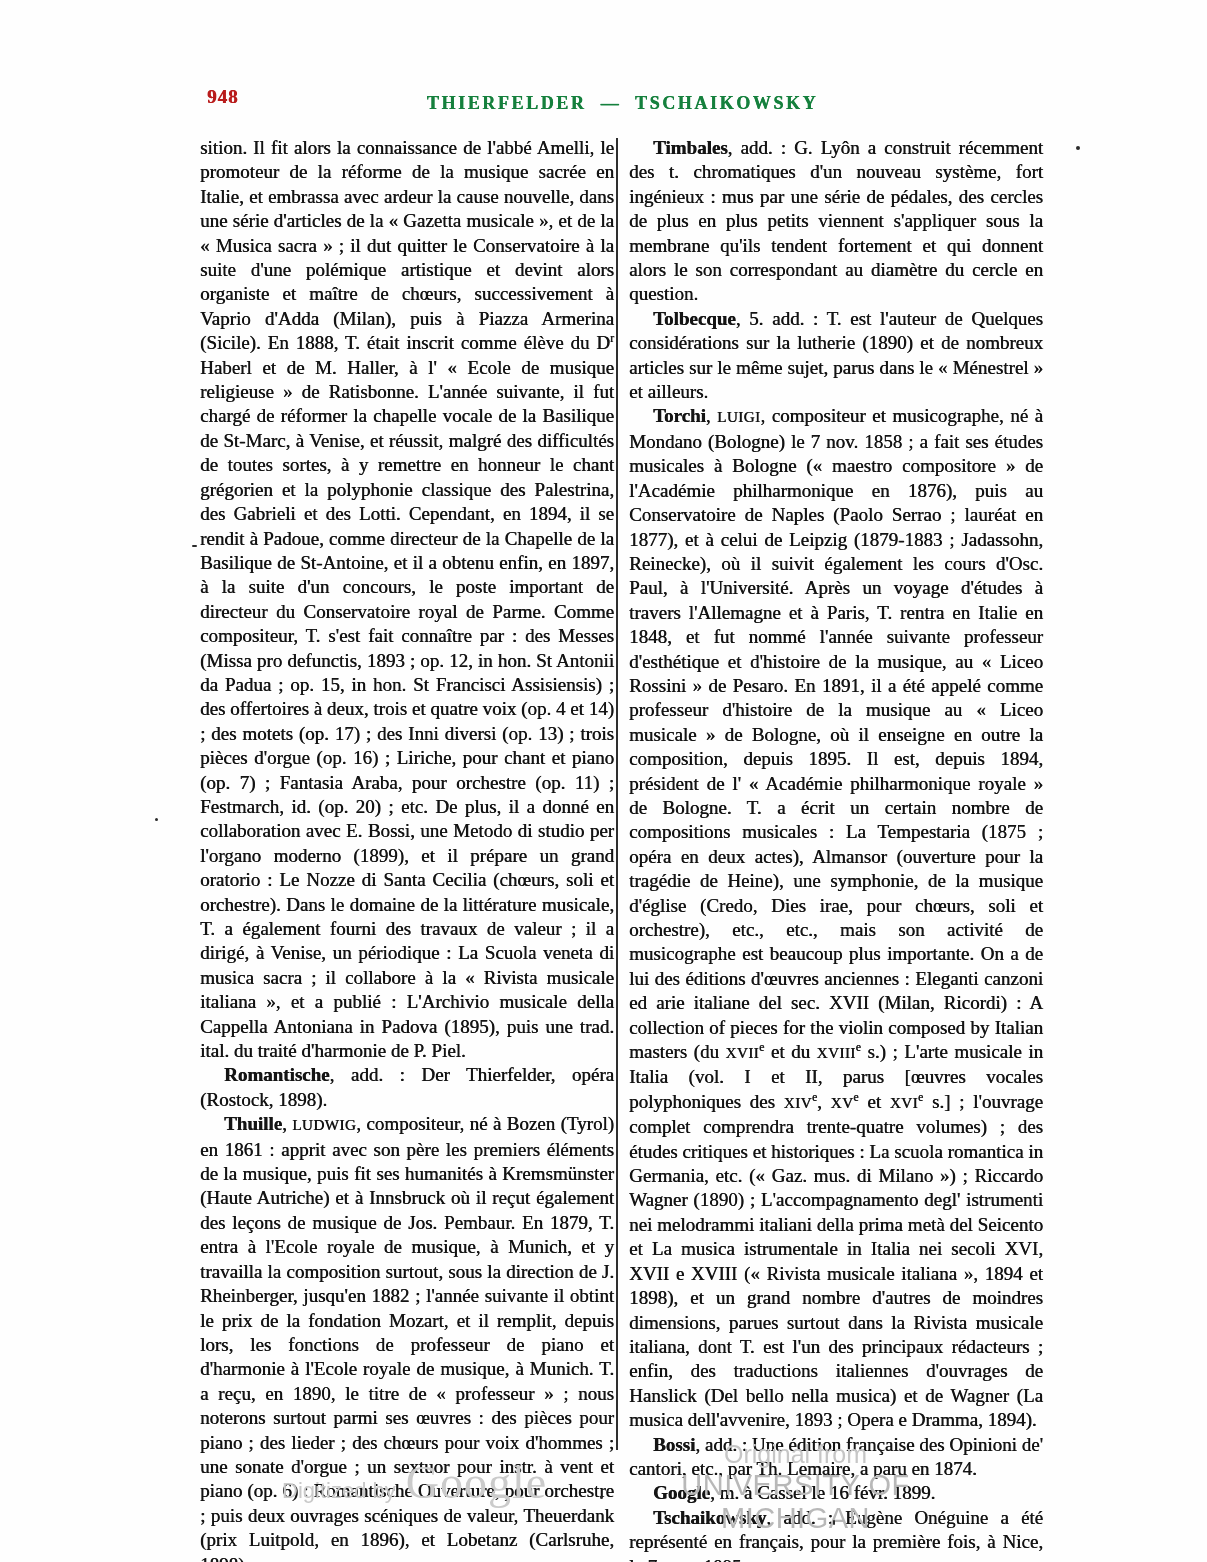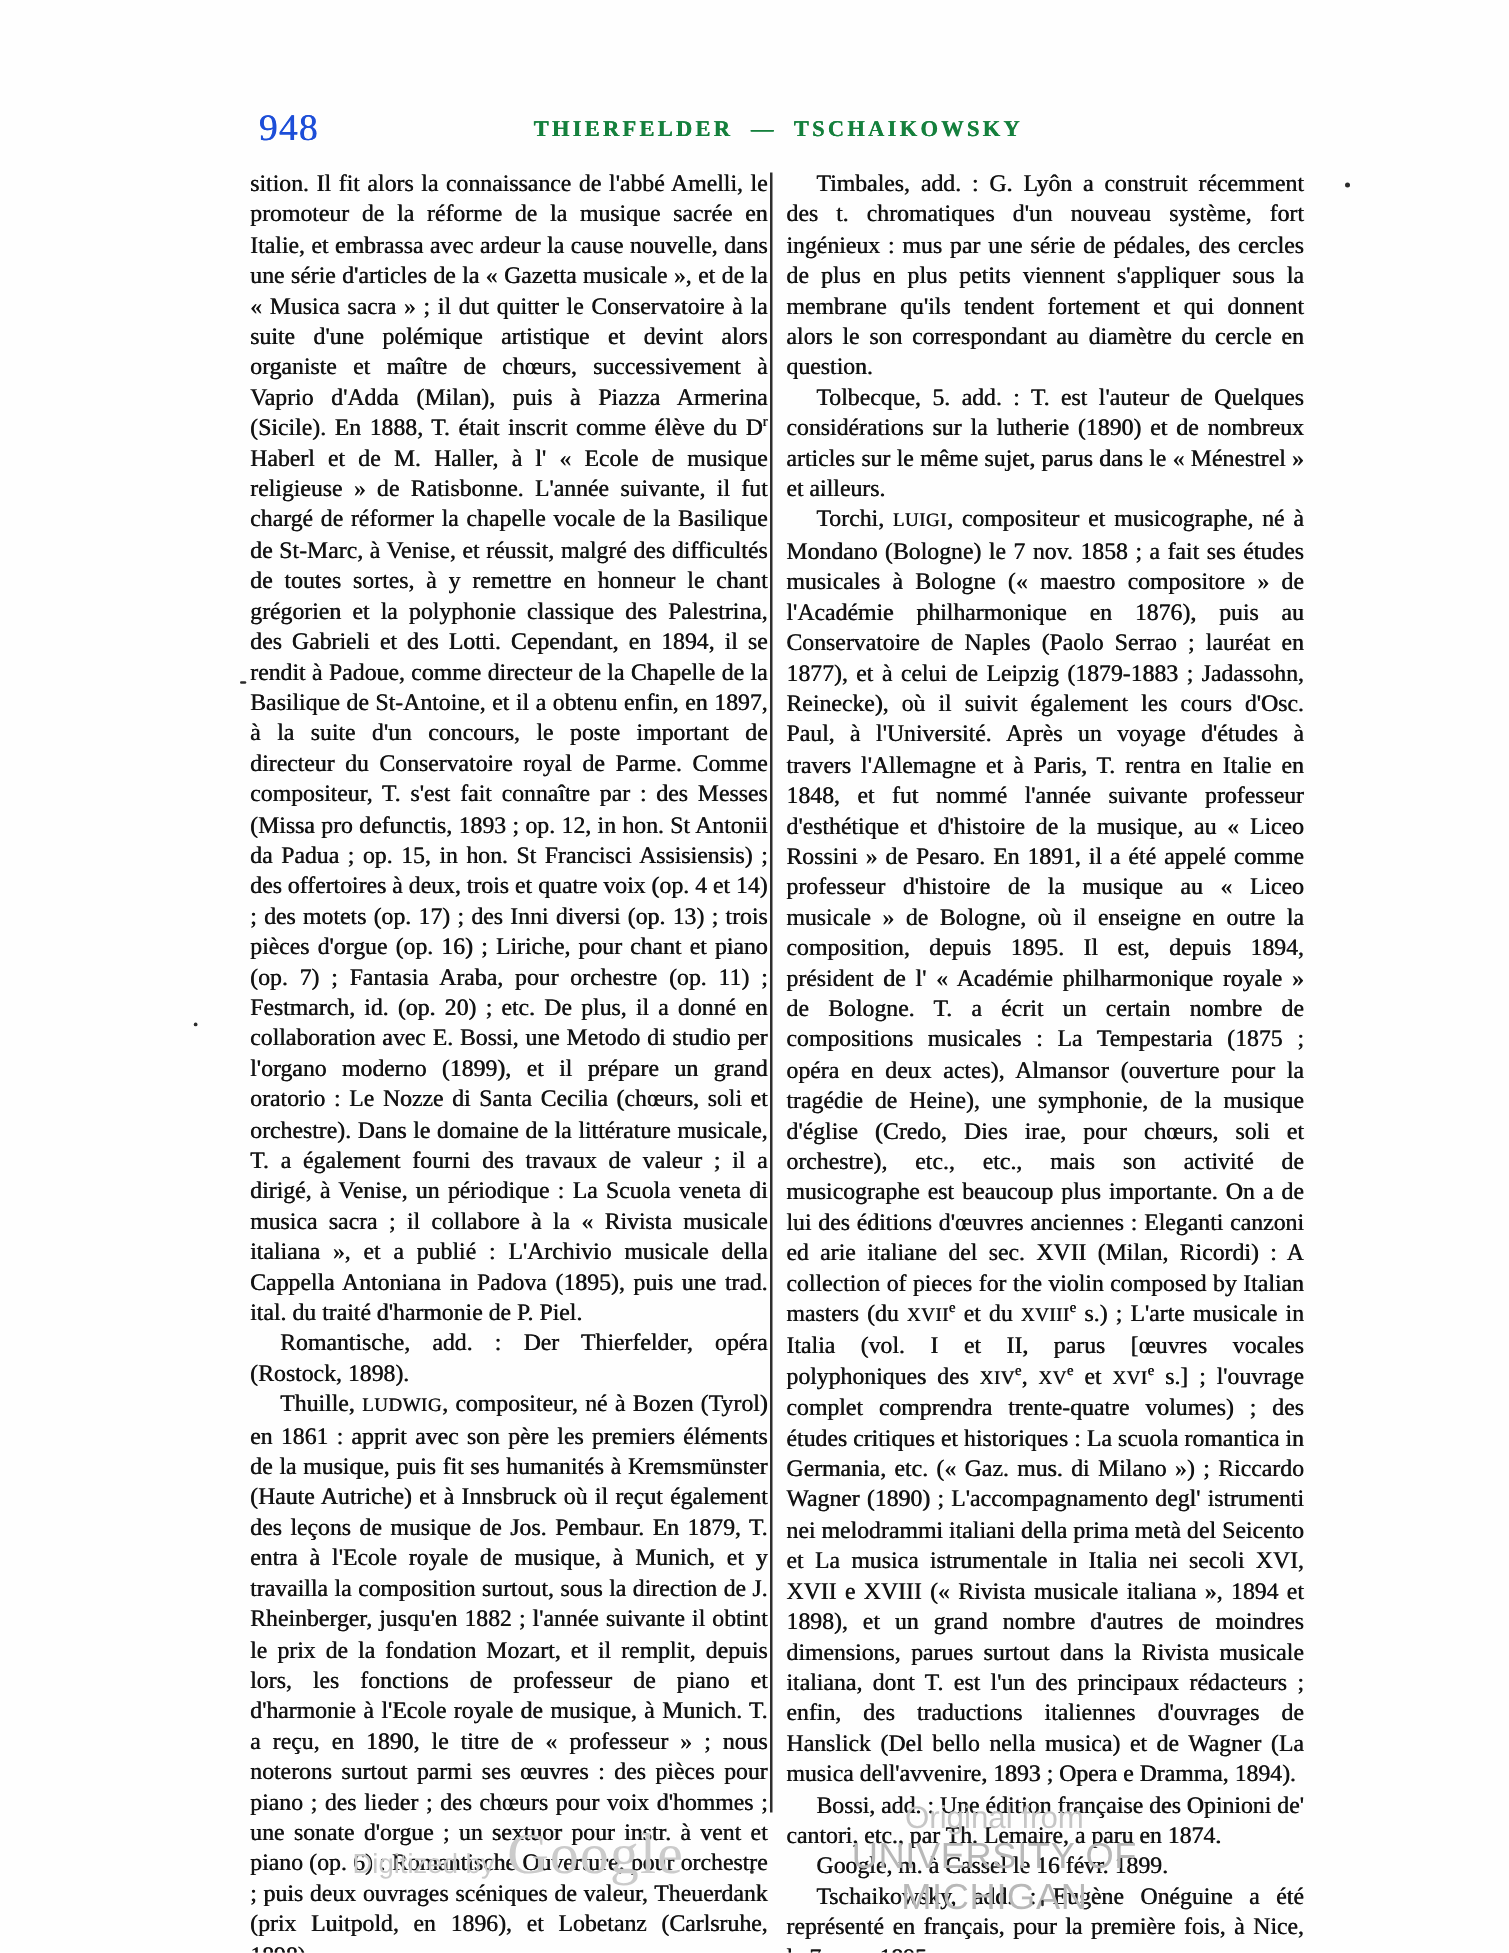--- a/index.html
+++ b/index.html
@@ -9,22 +9,22 @@
     font-family:"Liberation Serif", serif;
     position:relative;
     overflow:hidden;
   }
   .page{
     position:absolute;inset:0;
     background:#fefefe;
   }
   .page-number{
     position:absolute;left:207px;top:86px;
-    font-size:30px;font-weight:400;letter-spacing:1px;
-    color:#1d4ed8;text-shadow:0.4px 0 0 currentColor;
+    font-size:19px;font-weight:700;letter-spacing:1px;
+    color:#b91c1c;text-shadow:0.4px 0 0 currentColor;
   }
   .running-head{
     position:absolute;left:200px;width:845px;top:93px;
     text-align:center;
     font-size:18px;font-weight:700;letter-spacing:2.6px;word-spacing:7px;
     color:#15803d;text-shadow:0.35px 0 0 currentColor;
   }
   .column-divider{
     position:absolute;left:616px;top:138px;width:2px;height:1312px;
     background:#2e2e2e;
@@ -33,21 +33,21 @@
     position:absolute;top:136px;width:414px;
     font-size:19px;line-height:24.4px;
     text-align:justify;
     color:#141414;
     text-shadow:0.42px 0 0 currentColor;
   }
   .col-left{left:200px;}
   .col-right{left:629px;}
   .para{margin:0;}
   .para.indent{text-indent:24px;}
-  .run-b{font-weight:400;}
+  .run-b{font-weight:700;}
   .run-i{}
   .run-sc{text-transform:uppercase;font-size:0.8em;letter-spacing:0.4px;}
   .run-sup{vertical-align:super;font-size:0.62em;line-height:0;}
   .wm{
     position:absolute;
     font-family:"Liberation Sans", sans-serif;
     color:#c3c3c3;
     user-select:none;
   }
   .wm-digitized{

